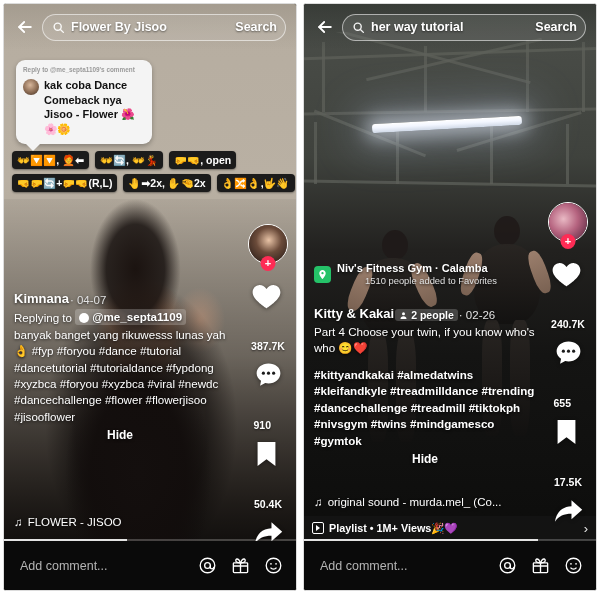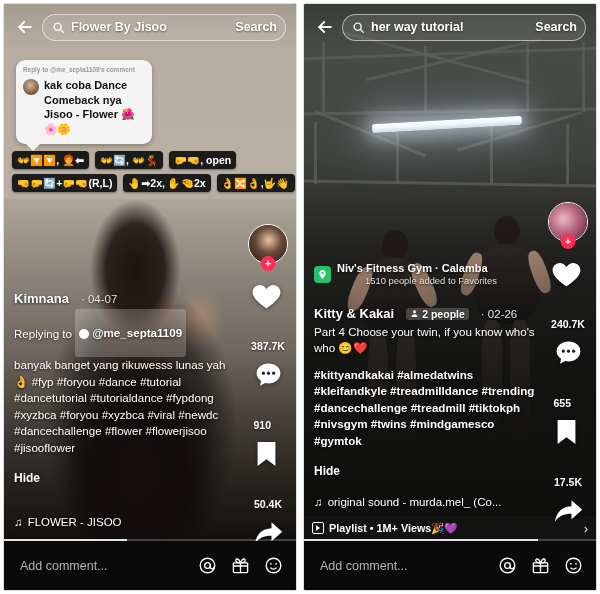--- a/index.html
+++ b/index.html
@@ -191,41 +191,41 @@
   .disc-note { font-size: 15px; }
 
   
   .caption {
     position: absolute; left: 10px; z-index: 30;
     width: 212px;
     color: #fff;
     text-shadow: 0 1px 3px rgba(0,0,0,.75);
   }
   .author-line {
-    display: flex; align-items: center; gap: 12px;
+    display: flex; align-items: flex-end; gap: 1px;
     font-size: 13px; font-weight: 700; margin-bottom: 3px;
   }
   .author-date { font-size: 11.5px; font-weight: 500; color: #e2e2e2; }
   .cap-text { font-size: 11.6px; line-height: 1.42; font-weight: 500; }
   .cap-text .tagpill {
     display: inline-flex; align-items: center; gap: 3px;
     background: rgba(255,255,255,0.22);
-    border-radius: 3px; padding: 16px 4px;
+    border-radius: 3px; padding: 0 4px;
     font-weight: 600;
     justify-content: center;
   }
   .pill-dot {
     width: 10px; height: 10px; border-radius: 50%;
     background: #fff; display: inline-block;
     position: relative; top: 1px;
   }
   .cap-tags { font-size: 11.6px; line-height: 1.42; font-weight: 600; }
   .hide-btn {
-    font-size: 12px; font-weight: 700; text-align: left;
-    margin-top: 15px;
+    font-size: 12px; font-weight: 700; text-align: center;
+    margin-top: 3px;
   }
   .people-pill {
     display: inline-flex; align-items: center; gap: 3px;
     background: rgba(255,255,255,0.20);
     border-radius: 3px; padding: 0 4px;
     font-size: 10.5px; font-weight: 600;
   }
 
   
   .loc-card {

